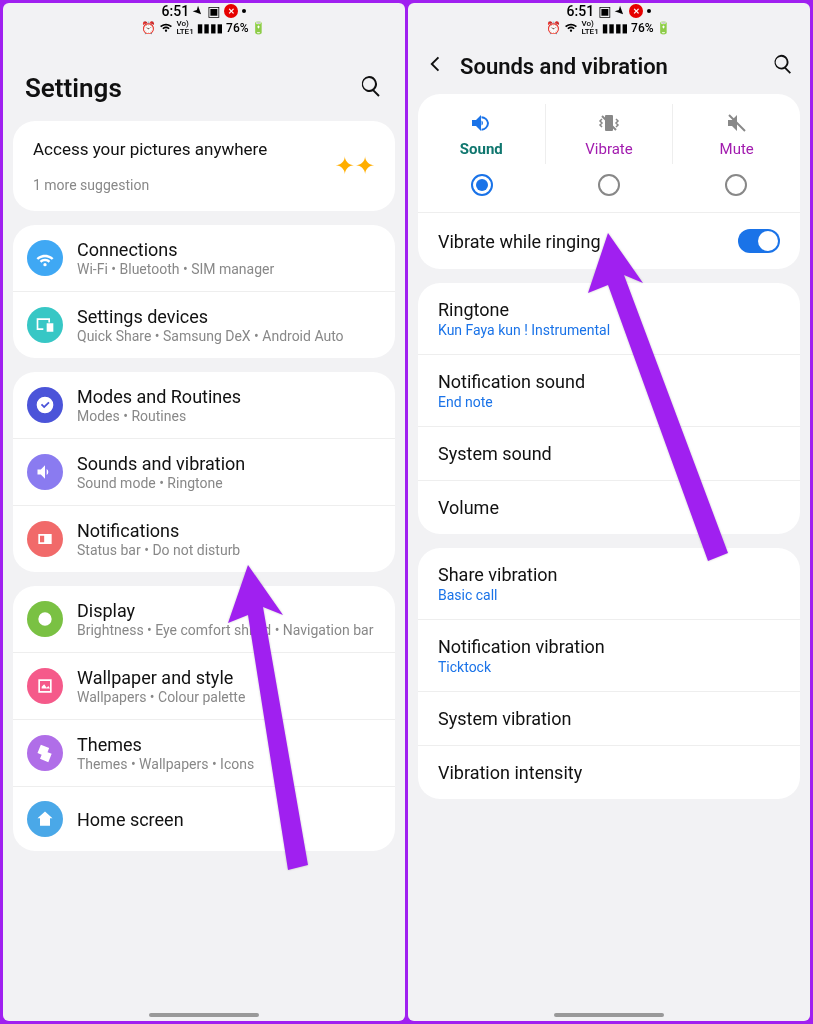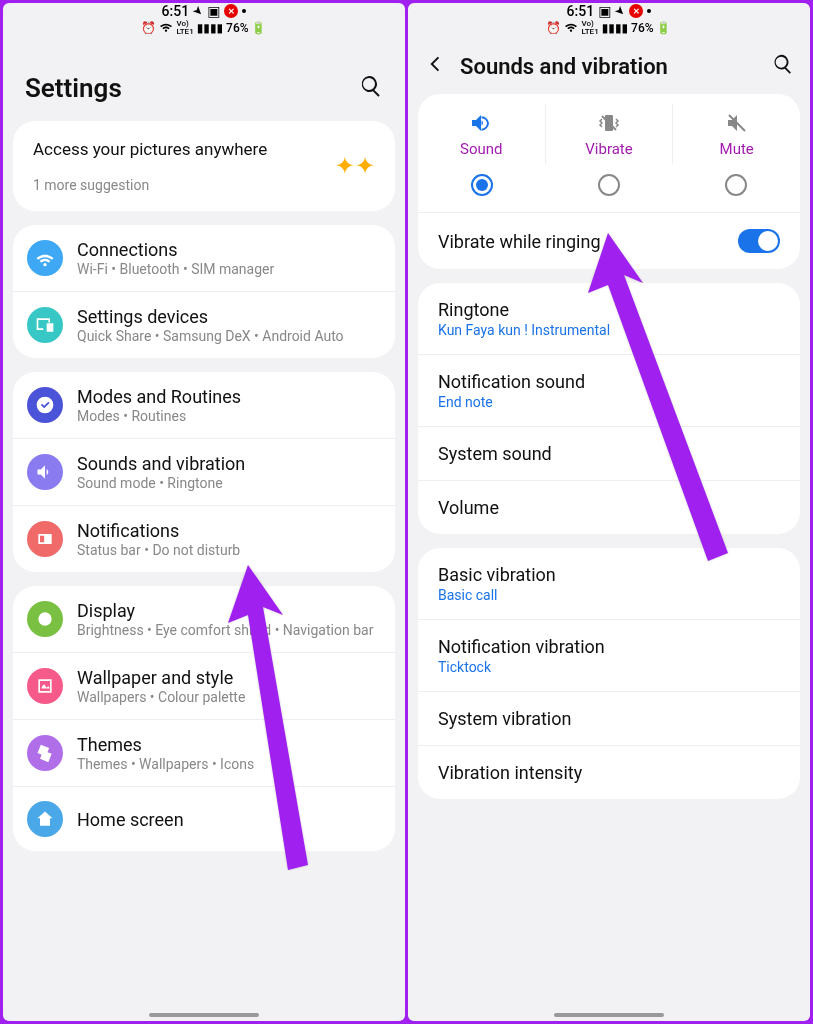--- a/index.html
+++ b/index.html
@@ -82,21 +82,21 @@
   .row-title{font-size:18px;color:#111;}
   .row-sub{font-size:14px;color:#888;margin-top:1px;}
 
   
   .modes{display:flex;padding:10px 0 6px;}
   .mode{flex:1;text-align:center;border-right:1px solid #eee;padding:6px 0;}
   .mode:last-child{border-right:none;}
   .mode-icon{height:26px;display:flex;align-items:center;justify-content:center;margin-bottom:4px;}
   .mode-icon svg{width:24px;height:24px;}
   .mode-label{font-size:15px;color:#a21caf;}
-  .mode.active .mode-label{color:#a21caf;font-weight:400;}
+  .mode.active .mode-label{color:#0f766e;font-weight:700;}
   .mode.active svg{fill:#1a73e8;}
   .mode svg{fill:#888;}
   .radios{display:flex;padding:4px 0 16px;}
   .radio-cell{flex:1;display:flex;justify-content:center;}
   .radio{width:22px;height:22px;border:2px solid #888;border-radius:50%;display:flex;align-items:center;justify-content:center;cursor:pointer;}
   .radio.on{border-color:#1a73e8;}
   .radio.on::after{content:"";width:12px;height:12px;background:#1a73e8;border-radius:50%;}
 
   .opt{padding:16px 20px;border-top:1px solid #eee;display:flex;align-items:center;}
   .opt:first-child{border-top:none;}
@@ -390,21 +390,21 @@
         <div class="opt">
           <div class="opt-text">
       <div class="opt-title">Volume</div>
 
     </div>
         </div>
       </div>
     <div class="card" id="opts2">
         <div class="opt">
           <div class="opt-text">
-      <div class="opt-title">Basic vibration</div>
+      <div class="opt-title">Share vibration</div>
       <div class="opt-sub">Basic call</div>
     </div>
         </div>
         <div class="opt">
           <div class="opt-text">
       <div class="opt-title">Notification vibration</div>
       <div class="opt-sub">Ticktock</div>
     </div>
         </div>
         <div class="opt">

